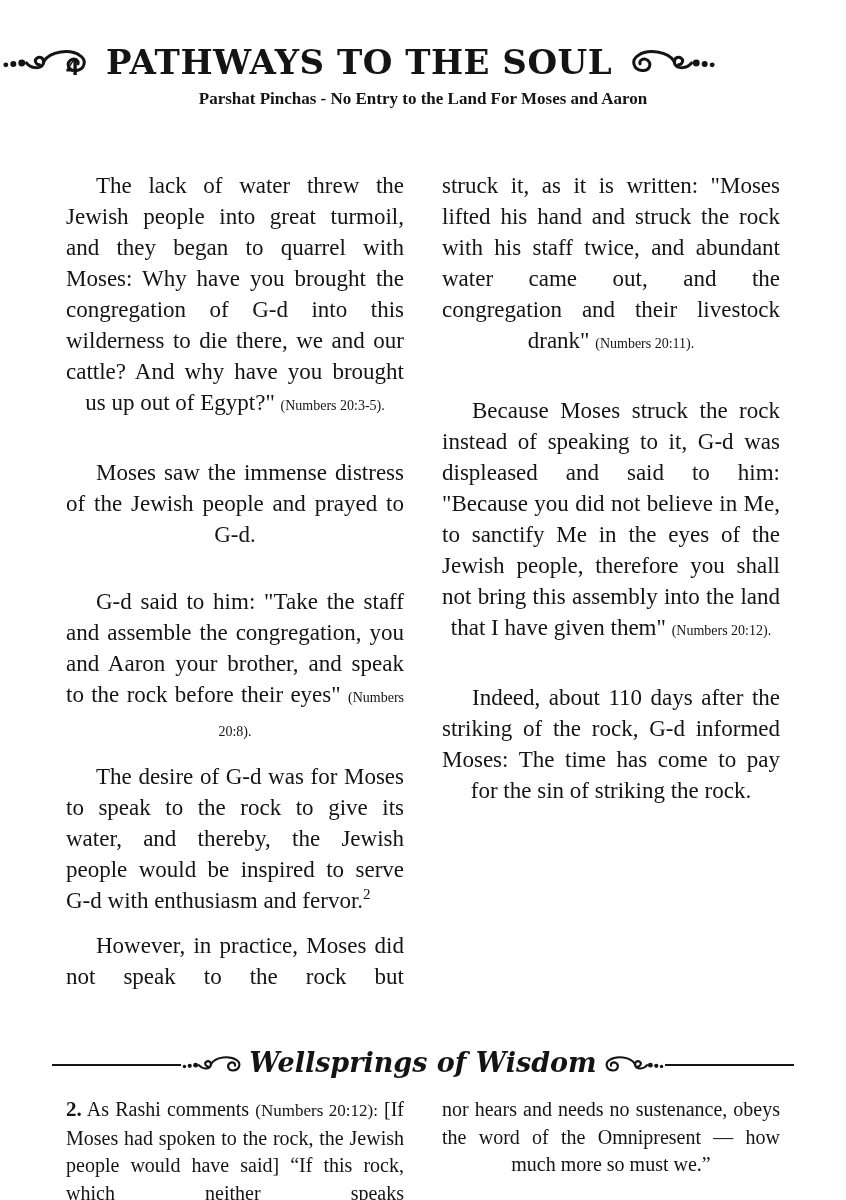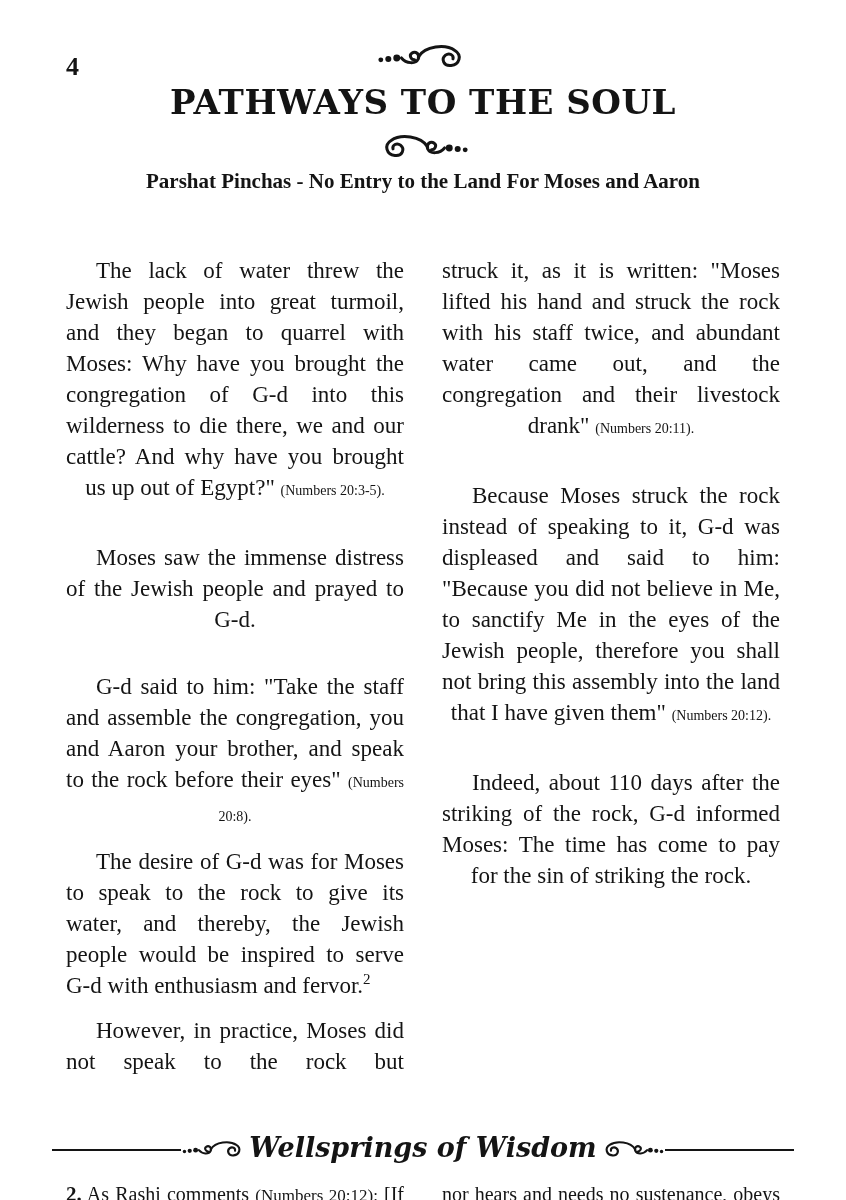--- a/index.html
+++ b/index.html
@@ -12,36 +12,35 @@
     overflow: hidden;
   }
   .page-number {
     position: absolute;
     left: 66px; top: 52px;
     font-size: 26px;
     font-weight: bold;
   }
   .header { text-align: center; padding-top: 42px; }
   .title-row {
-    display: flex; justify-content: center; align-items: center;
+    display: flex; align-items: center;
     gap: 10px;
-    flex-direction: column;
   }
   .title {
     font-family: "DejaVu Serif", "Liberation Serif", serif;
     font-size: 34px;
     font-weight: bold;
     letter-spacing: 0.5px;
     white-space: nowrap;
   }
   .orn { width: 96px; height: 30px; display: block; }
   .orn-flip { transform: scaleX(-1); }
   .orn-sm { width: 66px; height: 21px; }
   .subtitle {
-    font-size: 21px;
+    font-size: 17px;
     font-weight: bold;
     margin-top: 7px;
   }
   .columns {
     display: flex; justify-content: space-between;
     padding: 0 66px;
     margin-top: 25px;
   }
   .col { width: 338px; }
   p.body-p {

